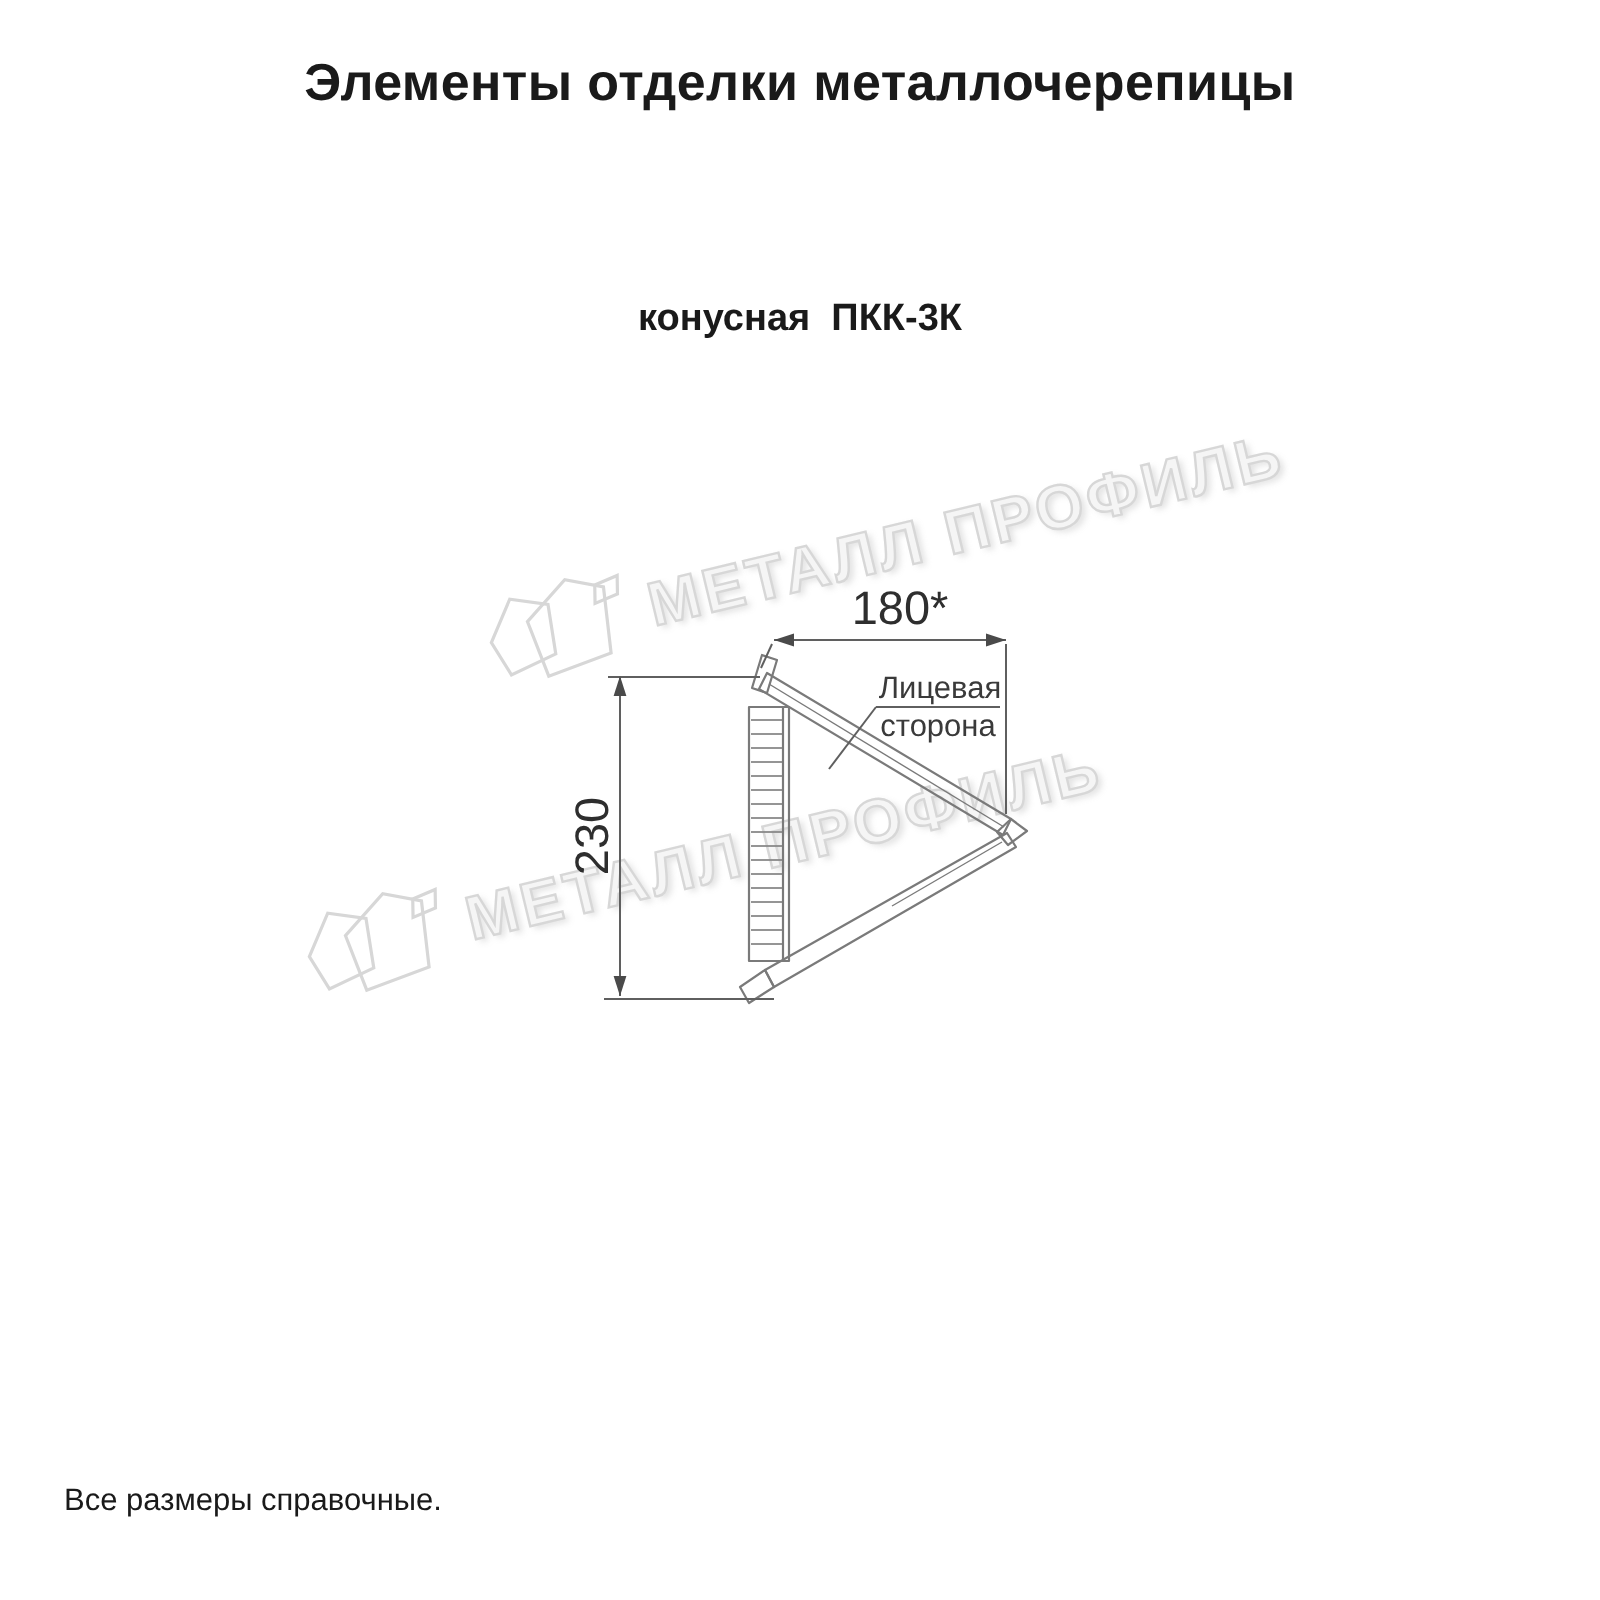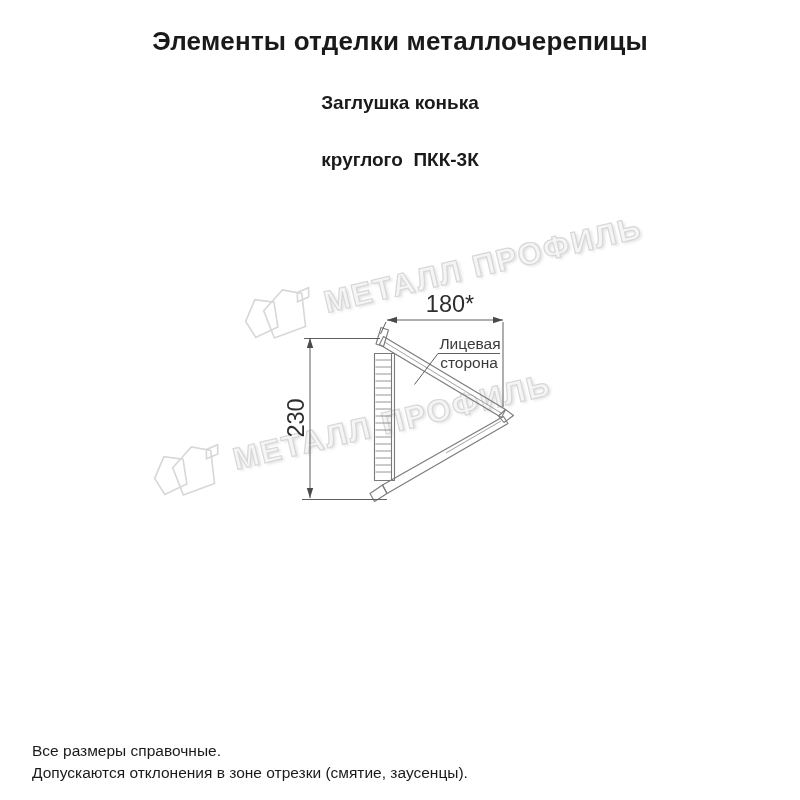--- a/index.html
+++ b/index.html
@@ -26,24 +26,23 @@
   .lbl-text{font-size:15.5px;fill:#3a3a3a;font-family:"Liberation Sans",sans-serif;}
 </style>
 </head>
 <body>
 
 <div id="page">
 
   <div class="title">Элементы отделки металлочерепицы</div>
 
   <div class="subtitle">
-    <div>Заглушка конька</div>
   </div>
 
-  <div class="typeline">круглого  ПКК-3К</div>
+  <div class="typeline">конусная  ПКК-3К</div>
 
   <div class="watermark" id="wm1">
     <svg class="wm-logo" width="74" height="56" viewBox="0 0 74 56" fill="none" stroke="#d7d7d7" stroke-width="1.6">
       <polygon points="3,27 17,8 35,15 33,40 9,45"></polygon>
       <polygon points="23,21 46,5 64,13 60,46 27,50"></polygon>
       <polygon points="60,11 72,9 70,18 58,20"></polygon>
     </svg>
     <span class="wm-text">МЕТАЛЛ ПРОФИЛЬ</span>
   </div>
 
@@ -114,16 +113,15 @@
     </g>
 
     <text class="dim-text" x="450" y="312" text-anchor="middle">180*</text>
     <text class="dim-text" x="296" y="426" text-anchor="middle" transform="rotate(-90 296 418)">230</text>
     <text class="lbl-text" x="470" y="349" text-anchor="middle">Лицевая</text>
     <text class="lbl-text" x="469" y="368" text-anchor="middle">сторона</text>
   </svg>
 
   <div class="footer">
     <div>Все размеры справочные.</div>
-    <div>Допускаются отклонения в зоне отрезки (смятие, заусенцы).</div>
   </div>
 
 </div>
 
 </body></html>

